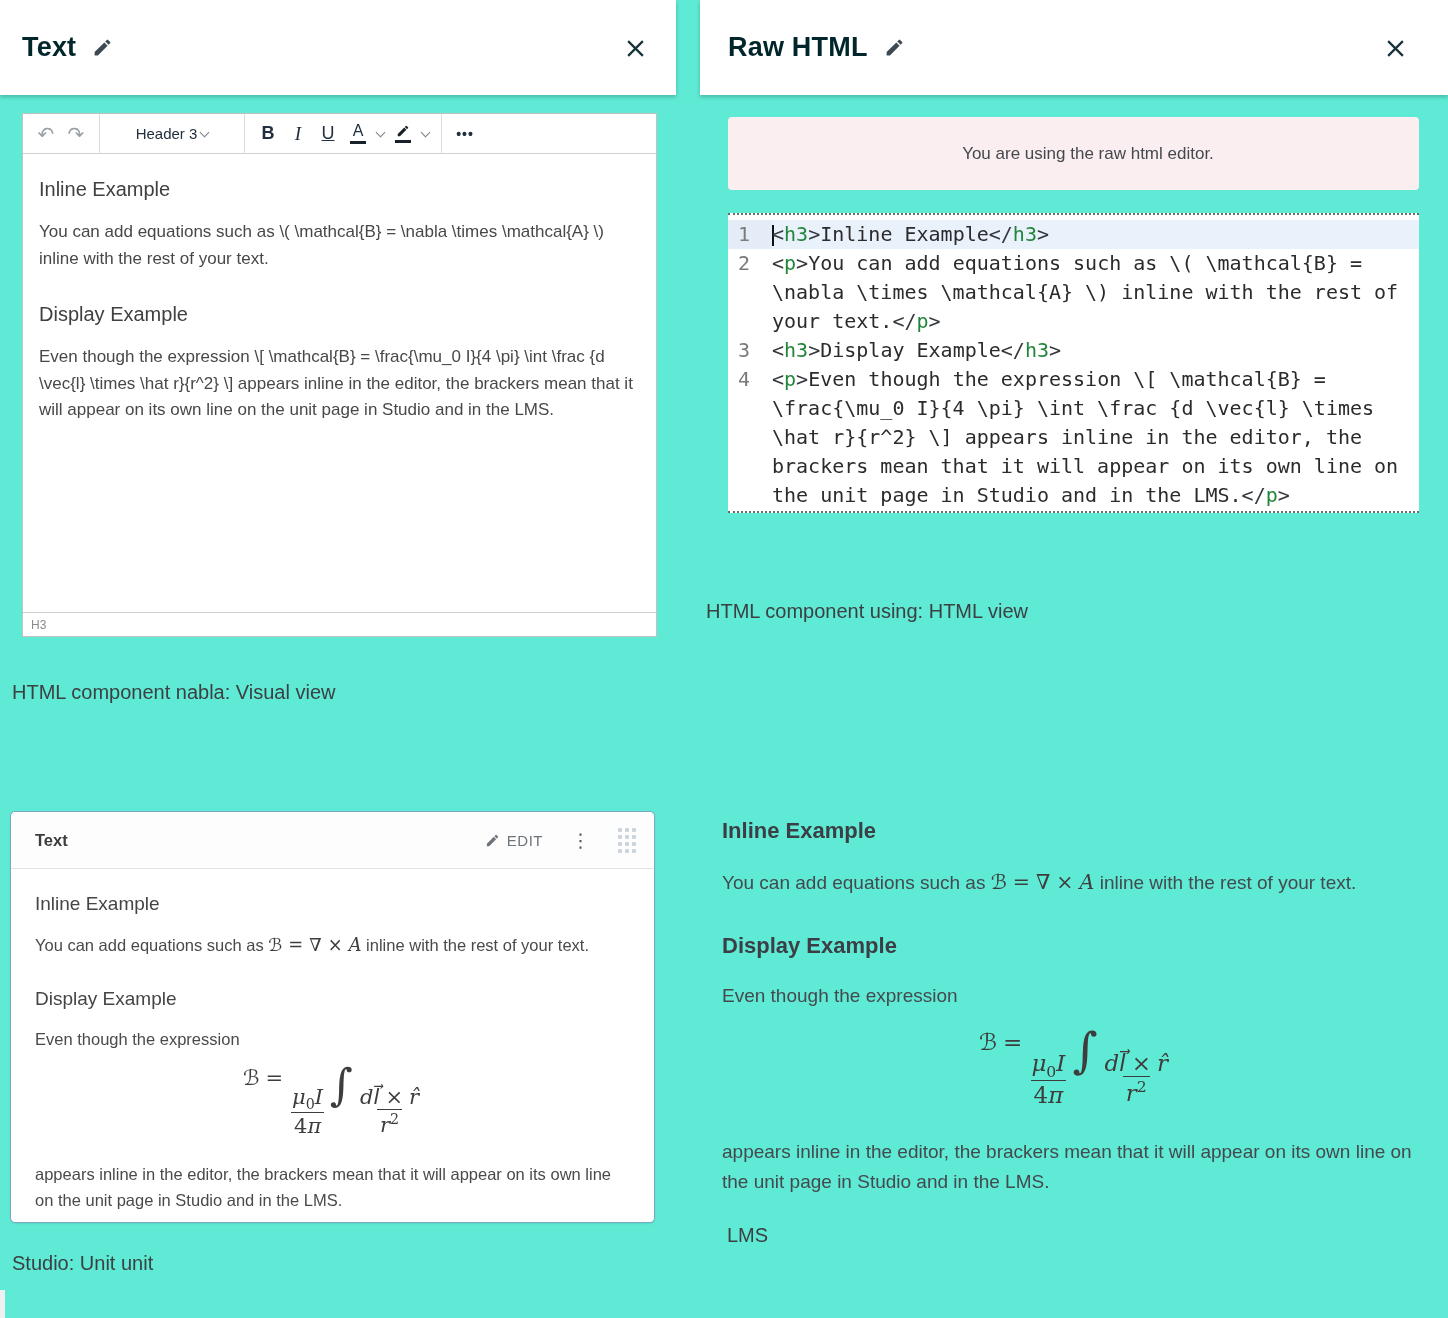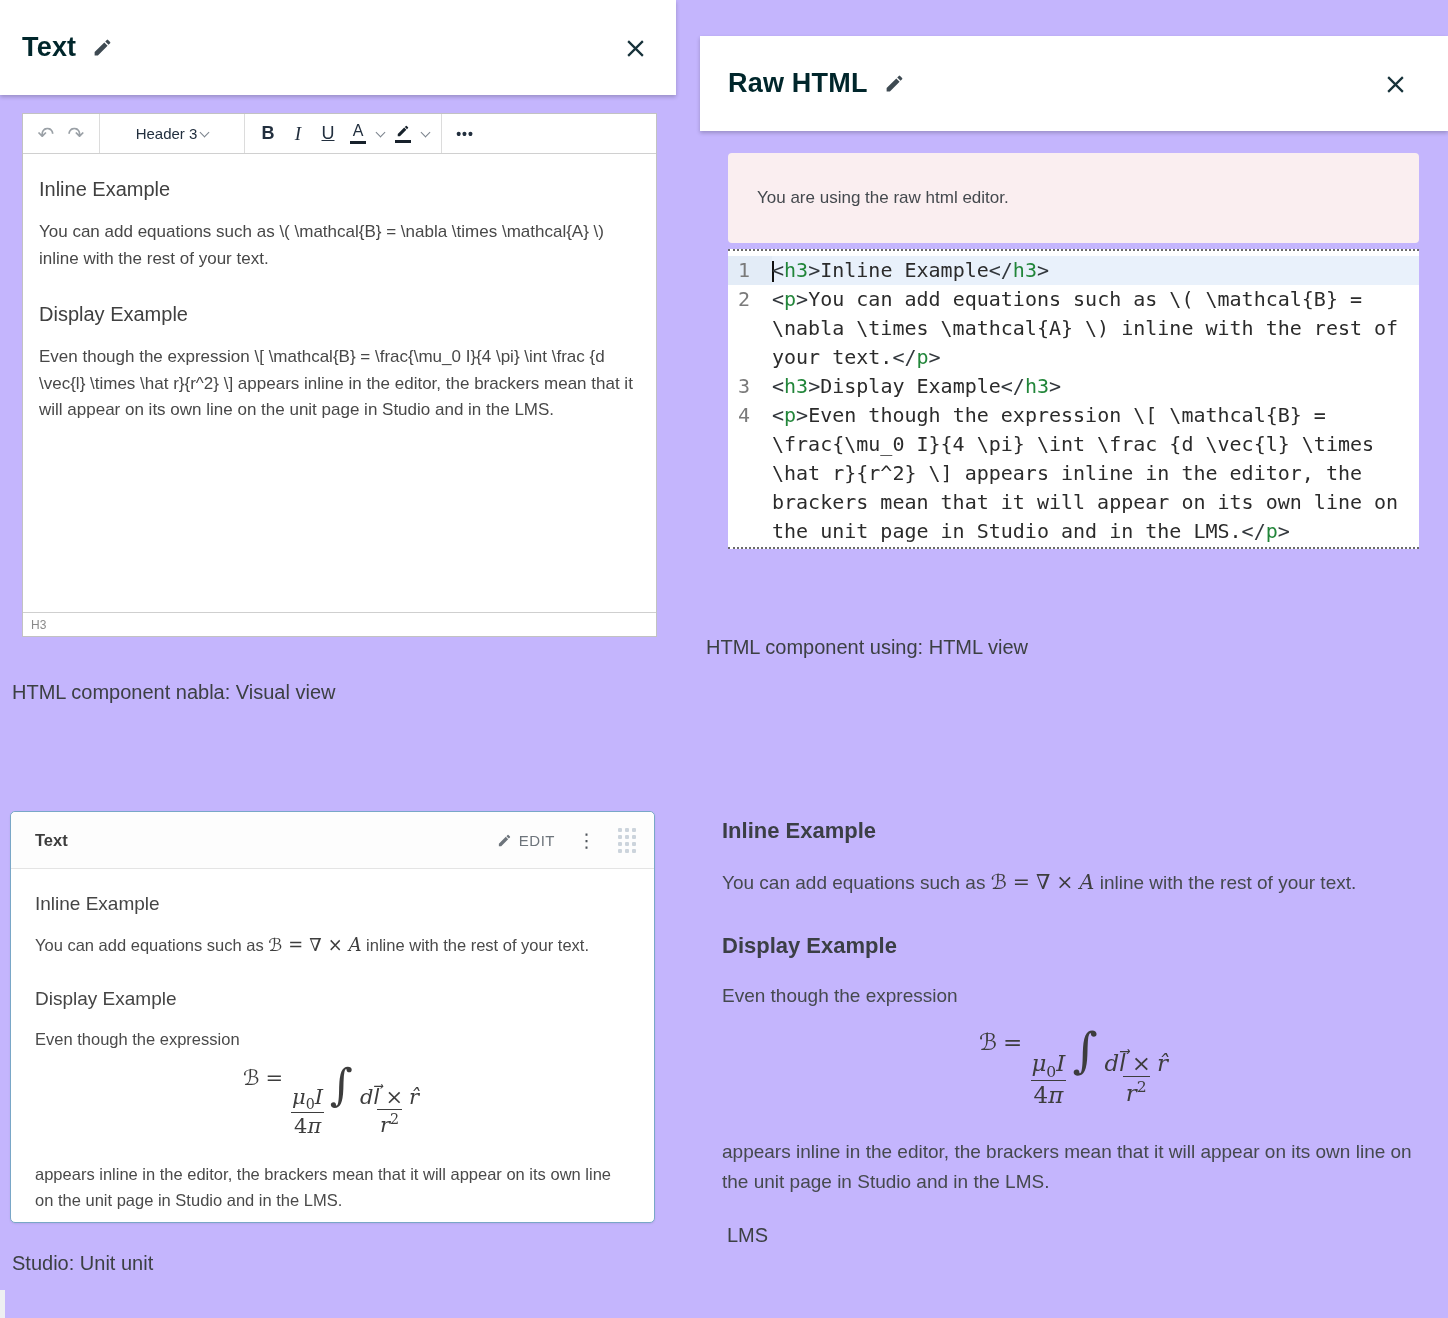--- a/index.html
+++ b/index.html
@@ -1,18 +1,18 @@
 <!DOCTYPE html>
 <html><head>
 <meta charset="utf-8">
 <style>
   * { margin:0; padding:0; box-sizing:border-box; }
   html,body { background:#fff; }
   body { font-family:"Liberation Sans", sans-serif; color:#3e4348; }
-  #page { position:relative; width:1448px; height:1318px; background:#c4b5fd; overflow:hidden; }
+  #page { position:relative; width:1448px; height:1318px; background:#5eead4; overflow:hidden; }
 
   
   .panel { position:absolute; top:0; background:#fff; }
   .panel-header { position:relative; height:95px; background:#fff;
     box-shadow:0 2px 4px rgba(0,0,0,.22); display:flex; align-items:center; }
   .panel-title { font-size:27px; font-weight:700; color:#00262b; letter-spacing:.2px; }
   .pencil-icon { margin-left:16px; display:inline-flex; }
   .close-btn { position:absolute; top:38px; background:none; border:none; cursor:pointer; display:flex; }
 
   
@@ -42,27 +42,27 @@
 
   .tiny-body { flex:1; padding:14px 16px; font-size:17px; color:#484848; overflow:hidden; cursor:text; }
   .tiny-body .doc-h { font-size:20px; color:#404040; margin:10px 0 18px; font-weight:400; }
   .tiny-body .doc-p { line-height:1.58; margin-bottom:30px; }
   .tiny-status { height:24px; border-top:1px solid #cfcfcf; font-size:12px; color:#8a8a8a;
     display:flex; align-items:center; padding-left:8px; flex-shrink:0; }
 
   .caption { position:absolute; font-size:20px; color:#3c4043; }
 
   
-  #panel-raw { left:700px; width:748px;margin-top:36px; }
+  #panel-raw { left:700px; width:748px; }
   #panel-raw .panel-header { padding-left:28px; }
   #panel-raw .close-btn { right:42px; }
 
-  .raw-banner { position:absolute; left:28px; top:117px; width:691px; height:90px;
+  .raw-banner { position:absolute; left:28px; top:117px; width:691px; height:73px;
     background:#faeef0; border-radius:4px; display:flex; align-items:center; padding-left:29px;
-    font-size:17px; color:#44494e; }
+    font-size:17px; color:#44494e;justify-content:center; }
 
   .code-editor { position:absolute; left:28px; top:213px; width:691px; height:300px;
     border-top:2px dotted #6a6a6a; border-bottom:2px dotted #6a6a6a;
     font-family:"DejaVu Sans Mono","Liberation Mono", monospace; font-size:20px; line-height:29px;
     padding-top:5px; overflow:hidden; background:#fff; cursor:text; }
   .cm-row { display:flex; }
   .cm-gutter { width:44px; flex-shrink:0; color:#7a7a7a; padding-left:10px; }
   .cm-code { flex:1; color:#2b2b2b; white-space:pre-wrap; word-wrap:break-word; padding-right:19px; }
   .cm-row.active .cm-code { background:#e9f1fb; }
   .cm-row.active .cm-gutter { background:#e3ecf7; }
@@ -70,21 +70,21 @@
   .seg-b { color:#33383d; }
   .seg-x { color:#2b2b2b; }
   .cm-cursor { display:inline-block; width:2px; height:21px; background:#111; vertical-align:text-bottom; margin-right:-2px; }
 
   
   .studio-card { position:absolute; left:10px; top:811px; width:645px; height:412px;
     background:#fff; border:1px solid #79a7c7; border-radius:5px; box-shadow:0 1px 2px rgba(0,0,0,.08); }
   .card-header { height:57px; display:flex; align-items:center; padding:0 18px 0 24px;
     border-bottom:1px solid #e4e4e4; background:#fdfdfd; border-radius:5px 5px 0 0; }
   .card-title { font-size:16.5px; font-weight:700; color:#3d3d3d; }
-  .card-actions { margin-left:auto; display:flex; align-items:center; gap:22px; }
+  .card-actions { margin-left:auto; display:flex; align-items:center; gap:28px; }
   .edit-btn { display:flex; align-items:center; gap:7px; background:none; border:none; cursor:pointer;
     font-size:15px; color:#6d747b; letter-spacing:.5px; font-family:inherit; }
   .kebab-btn { background:none; border:none; cursor:pointer; font-size:19px; color:#4e545a; line-height:1; }
   .drag-handle { display:grid; grid-template-columns:repeat(3,4px); grid-auto-rows:4px; gap:3px; cursor:grab; }
   .drag-handle i { background:#ccd4dc; border-radius:1px; }
 
   .card-body { padding:22px 24px 0; color:#4a4a4a; }
   .card-body .doc-h { font-size:19px; color:#454545; font-weight:400; margin:2px 0 16px; }
   .card-body .doc-p { font-size:16.5px; line-height:1.6; margin-bottom:28px; }
   .card-body .doc-p.tight { margin-bottom:10px; }

